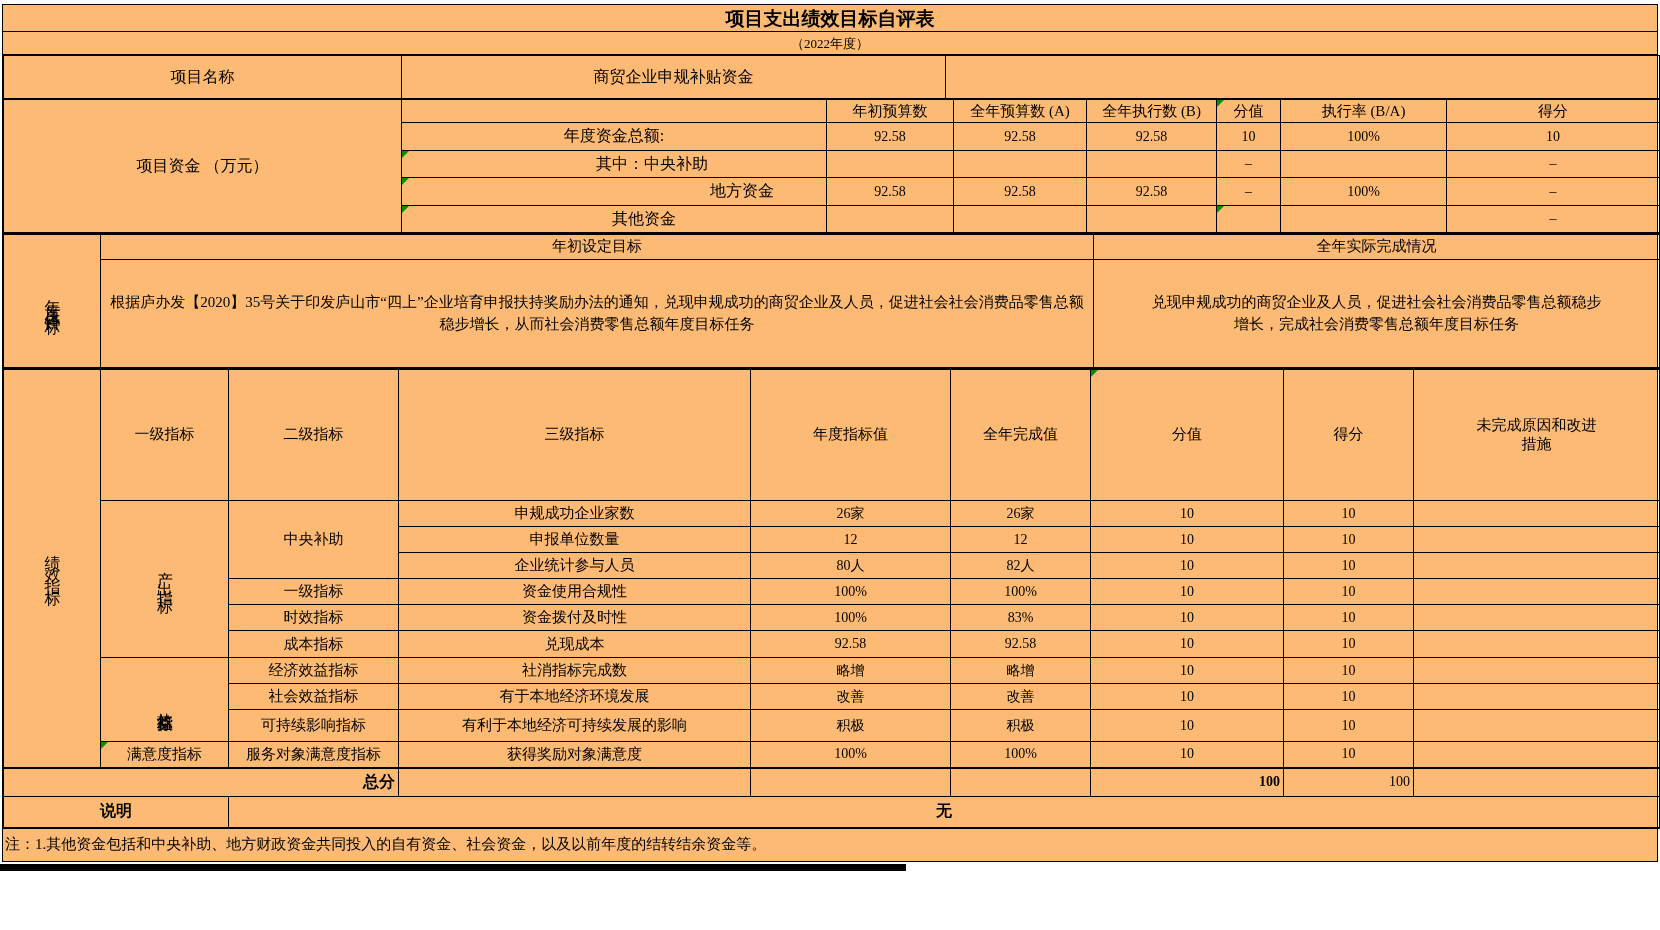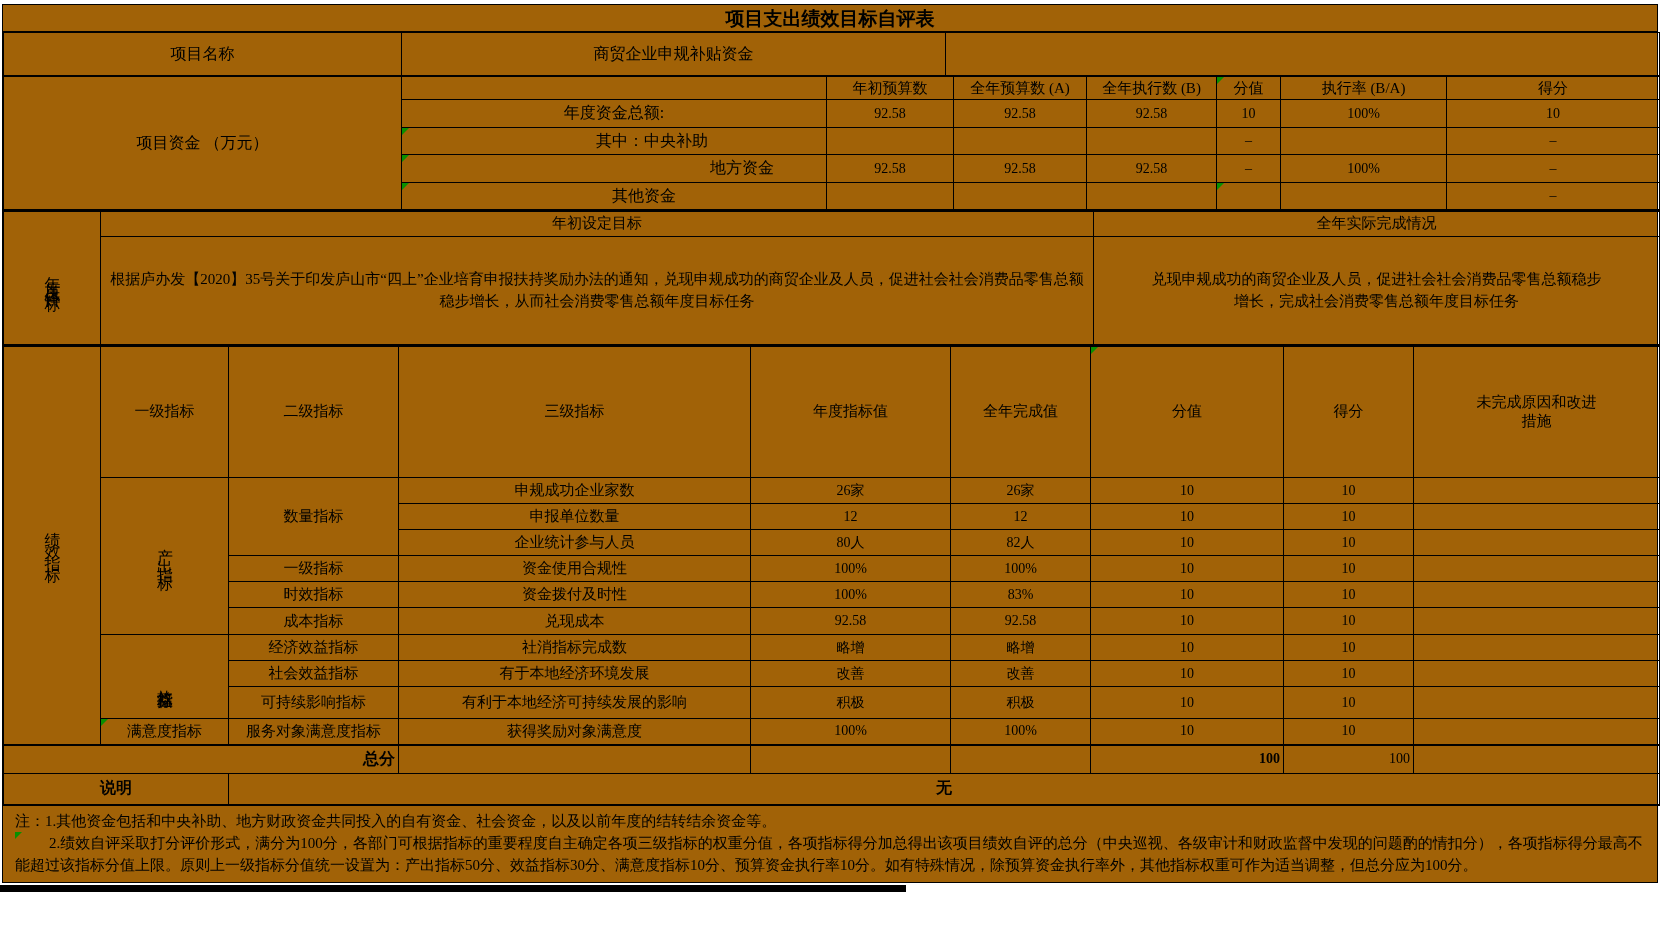--- a/index.html
+++ b/index.html
@@ -1,21 +1,21 @@
 <!DOCTYPE html>
 <html><head>
 <meta charset="utf-8">
 <style>
   * { box-sizing: border-box; }
   html,body { margin:0; padding:0; background:#fff; }
   body {
     width:1660px; height:930px; overflow:hidden;
     font-family:"Liberation Serif","DejaVu Serif",serif; color:#000;
   }
-  .sheet { position:relative; width:1656px; margin:4px 0 0 2px; border:1px solid #000; background:#a16207; }
+  .sheet { position:relative; width:1656px; margin:4px 0 0 2px; border:1px solid #000; background:#fdba74; }
   .trow { text-align:center; border-bottom:1px solid #000; }
   .title-row { height:27px; line-height:27px; font-size:19px; font-weight:bold; }
   .subtitle-row { height:23px; line-height:23px; font-size:13px; }
   table { border-collapse:collapse; table-layout:fixed; width:1656px; }
   td {
     border:1px solid #000; padding:0 3px; font-size:15px;
     text-align:center; vertical-align:middle; position:relative; overflow:hidden;
   }
   .left { text-align:center; }
   .b { font-weight:bold; }
@@ -30,30 +30,31 @@
   .v-cc  { font-size:16px; letter-spacing:9px; }
   .v-xy  { font-size:16px; letter-spacing:1px; }
   .ind-r1 { text-indent:76px; }
   .ind-r2 { text-indent:256px; }
   .ind-r3 { text-indent:60px; }
   .t-goal, .t-ind { border-top:2px solid #000; }
   .t-ind { border-bottom:2px solid #000; }
   tr.sep td { border-top:2px solid #000;text-align:right; }
   .gt { position:absolute; top:0; left:0; width:0; height:0;
         border-top:7px solid #089000; border-right:7px solid transparent; }
-  .notes { position:relative; padding:4px 2px 6px 2px; font-size:15px; line-height:22px;margin-left:10px; }
+  .notes { position:relative; padding:4px 2px 6px 2px; font-size:15px; line-height:22px; }
   .note2 { text-indent:34px; position:relative; }
   .black-bar { width:906px; height:7px; background:#000; margin-top:2px; }
 </style>
 </head>
 <body>
 
 <div class="sheet">
 
   <div class="trow title-row">项目支出绩效目标自评表</div>
+  <div class="trow subtitle-row">（2022年度）</div>
 
   <table>
     <colgroup>
         <col style="width:398px">
         <col style="width:544px">
         <col style="width:714px">
       </colgroup>
     <tbody>
         <tr style="height:43px">
       <td class="big">项目名称</td>
@@ -163,21 +164,21 @@
       <td>三级指标</td>
       <td>年度指标值</td>
       <td>全年完成值</td>
       <td><span class="gt"></span><span>分值</span></td>
       <td>得分</td>
       <td class="pre">未完成原因和改进
 措施</td>
     </tr>
     <tr style="height:26px">
       <td class="vert" rowspan="6"><div class="v v-cc">产出指标</div></td>
-      <td rowspan="3">数量指标</td>
+      <td rowspan="3">中央补助</td>
       <td class="left">申规成功企业家数</td>
       <td class="num">26家</td>
       <td class="num">26家</td>
       <td class="num">10</td>
       <td class="num">10</td>
       <td></td>
     </tr>
     <tr style="height:26px">
       <td class="left">申报单位数量</td>
       <td class="num">12</td>
@@ -270,18 +271,17 @@
     </tr>
     <tr style="height:31px">
       <td colspan="2" class="b big">说明</td>
       <td colspan="7" class="b big">无</td>
     </tr>
   </tbody>
     </table>
 
   <div class="notes">
     <div>注：1.其他资金包括和中央补助、地方财政资金共同投入的自有资金、社会资金，以及以前年度的结转结余资金等。</div>
-    <div class="note2"><span class="gt"></span><span>2.绩效自评采取打分评价形式，满分为100分，各部门可根据指标的重要程度自主确定各项三级指标的权重分值，各项指标得分加总得出该项目绩效自评的总分（中央巡视、各级审计和财政监督中发现的问题酌的情扣分），各项指标得分最高不能超过该指标分值上限。原则上一级指标分值统一设置为：产出指标50分、效益指标30分、满意度指标10分、预算资金执行率10分。如有特殊情况，除预算资金执行率外，其他指标权重可作为适当调整，但总分应为100分。</span></div>
   </div>
 
 </div>
 
 <div class="black-bar"></div>
 
 </body></html>

